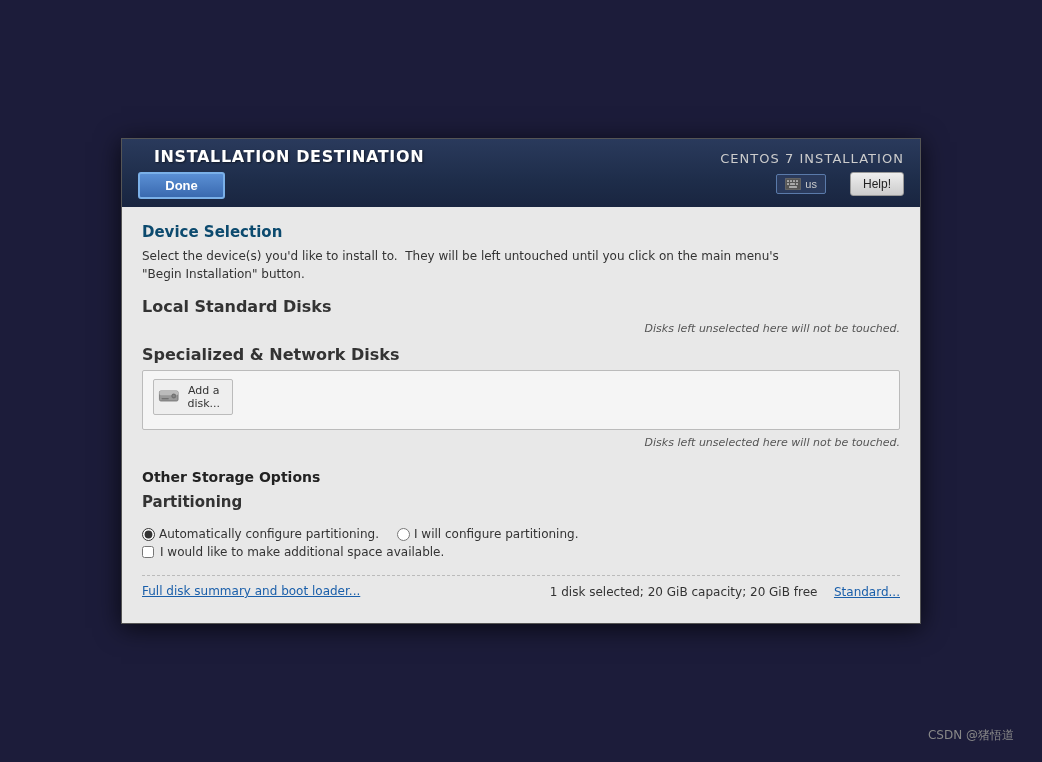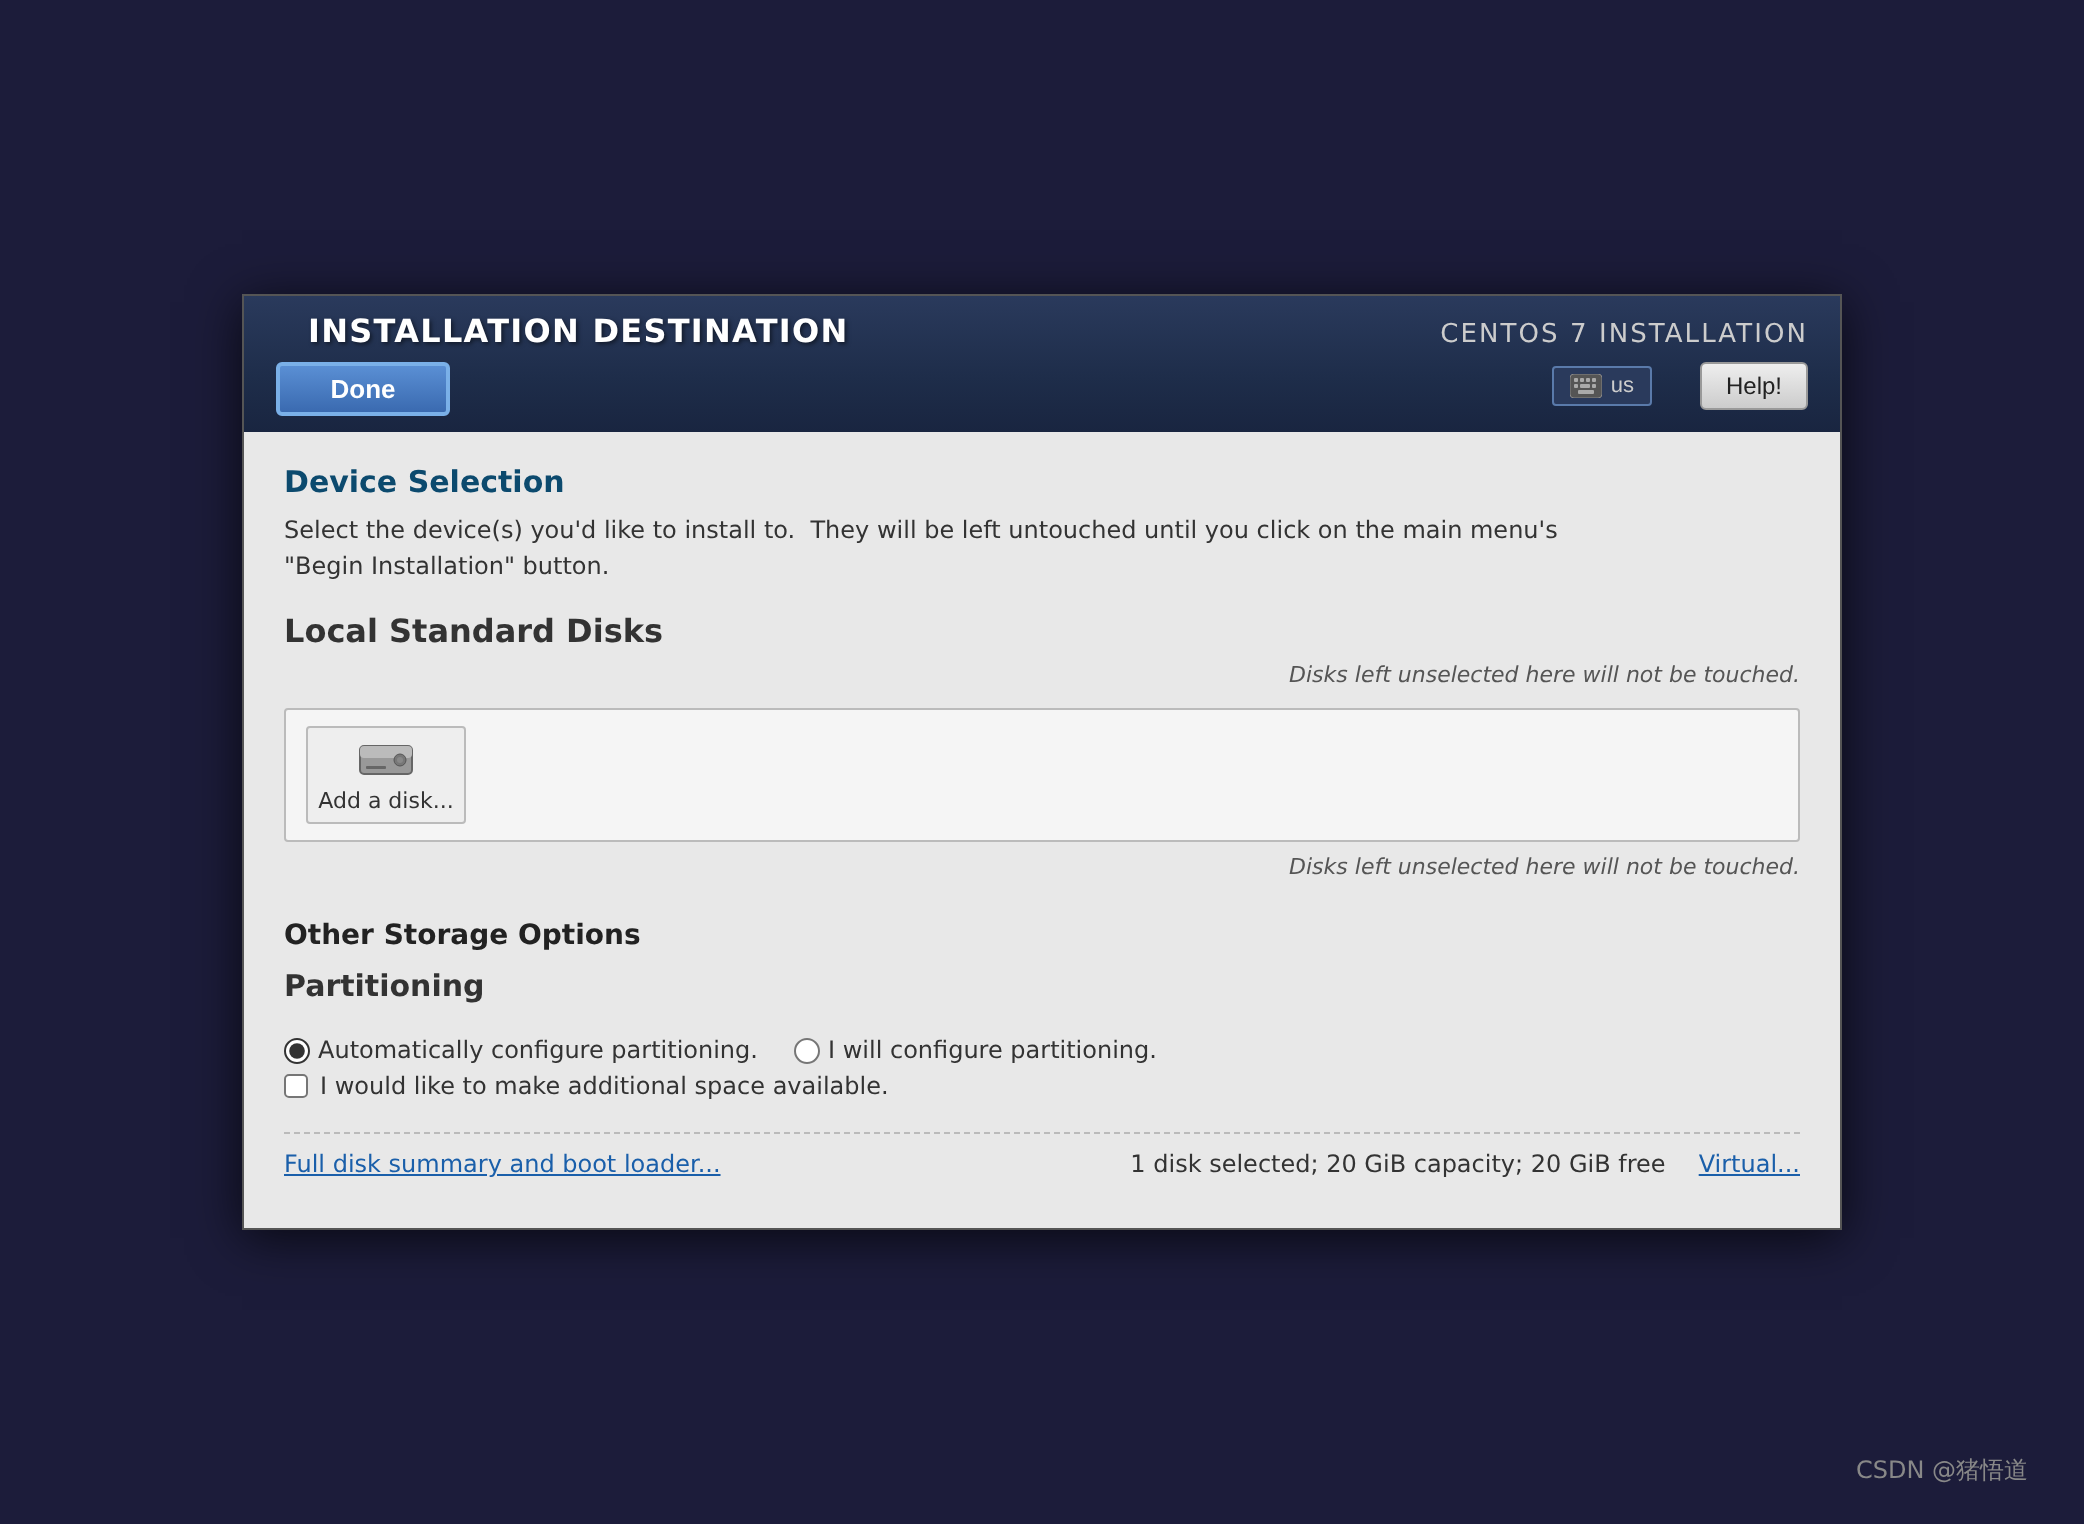--- a/index.html
+++ b/index.html
@@ -203,21 +203,21 @@
     .network-disks-box {
       background: #f5f5f5;
       border: 1px solid #bbb;
       border-radius: 2px;
       padding: 8px 10px;
       margin-bottom: 6px;
       min-height: 60px;
     }
     .add-disk-btn {
       display: flex;
-      flex-direction: column;
+      flex-direction: row;
       align-items: center;
       width: 80px;
       cursor: pointer;
       padding: 4px;
       border: 1px solid #bbb;
       background: #eee;
       border-radius: 2px;
     }
     .add-disk-icon {
       width: 30px;
@@ -338,20 +338,21 @@
     <div class="content">
 
       <div class="section-title-main">Device Selection</div>
       <div class="section-desc">
         Select the device(s) you'd like to install to.&nbsp; They will be left untouched until you click on the main menu's<br>"Begin Installation" button.
       </div>
 
       <div class="subsection-label">Local Standard Disks</div>
       <div class="unselected-note">Disks left unselected here will not be touched.</div>
 
+      <div class="subsection-label">Specialized &amp; Network Disks</div>
       <div class="network-disks-box">
         <div class="add-disk-btn">
           <svg class="add-disk-icon" viewBox="0 0 30 24" width="30" height="24">
             <rect x="2" y="5" width="26" height="14" rx="2" fill="#999" stroke="#666" stroke-width="1"></rect>
             <rect x="2" y="5" width="26" height="6" rx="2" fill="#bbb"></rect>
             <circle cx="22" cy="12" r="3" fill="#777" stroke="#555" stroke-width="0.5"></circle>
             <circle cx="22" cy="12" r="1.5" fill="#888"></circle>
             <rect x="5" y="15" width="10" height="1.5" rx="0.5" fill="#666"></rect>
           </svg>
           <span class="add-disk-label">Add a disk...</span>
@@ -376,21 +377,21 @@
           <input type="checkbox" style="">
           <span>I would like to make additional space available.</span>
         </label>
       </div>
 
       <div class="footer-bar">
         <span class="full-disk-link">Full disk summary and boot loader...</span>
         <span>
           <span class="disk-summary-text">1 disk selected; 20 GiB capacity; 20 GiB free</span>
           &nbsp;&nbsp;
-          <span class="refresh-link">Virtual...</span>
+          <span class="refresh-link">Standard...</span>
         </span>
       </div>
     </div>
 
   </div>
 
   <div class="watermark">CSDN @猪悟道</div>
 </div>
 
 </body></html>

